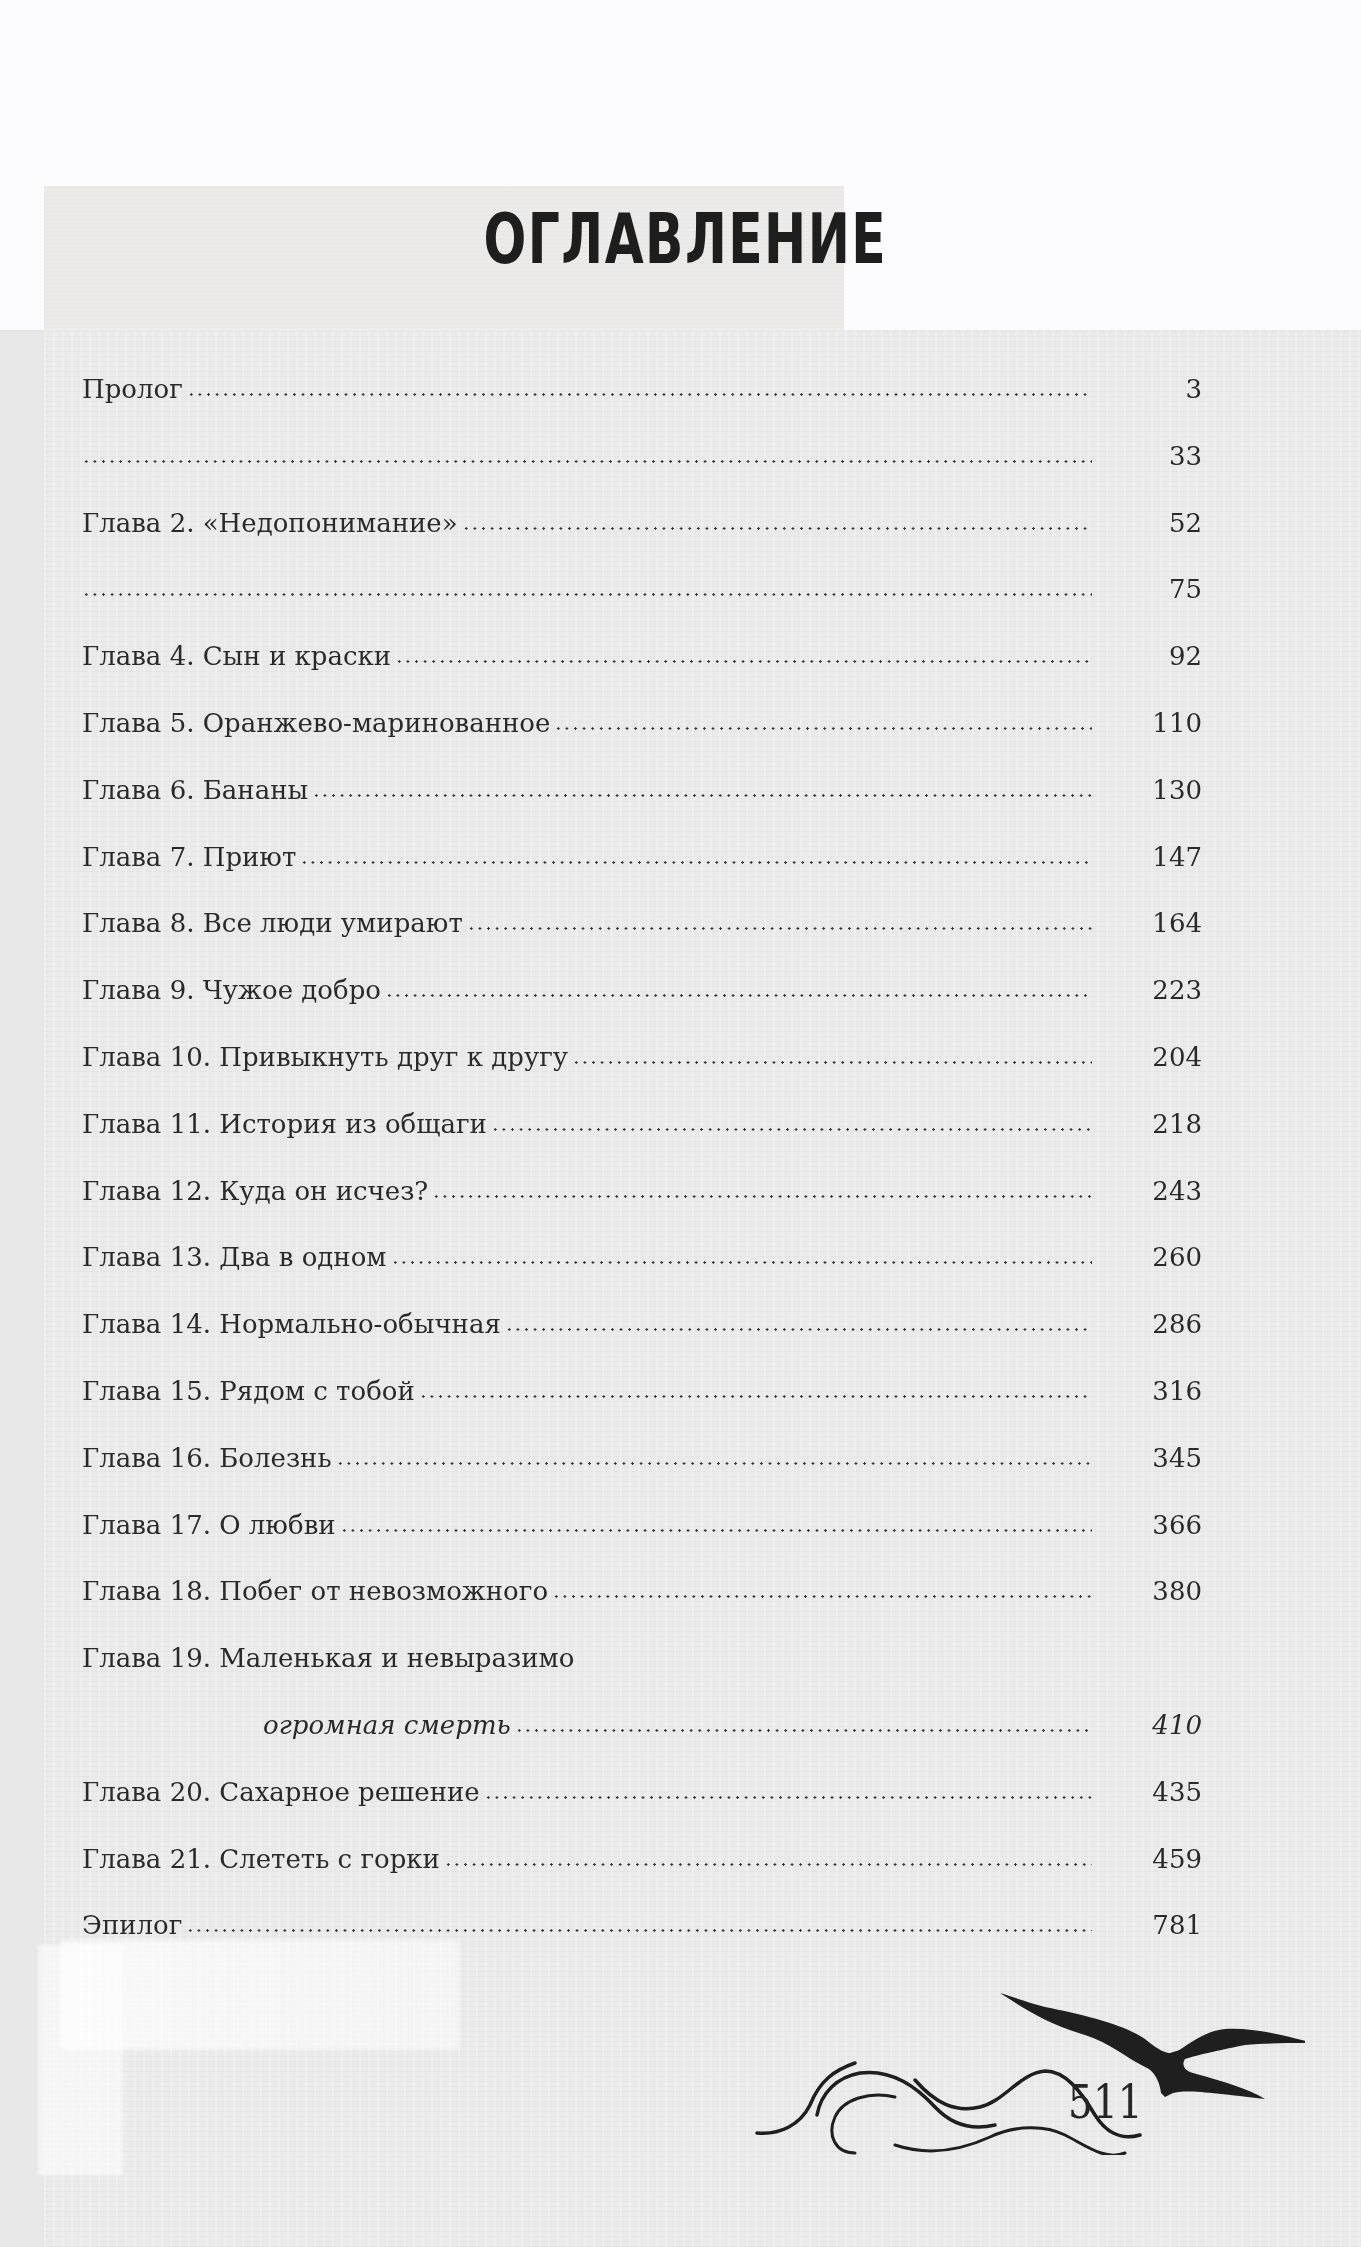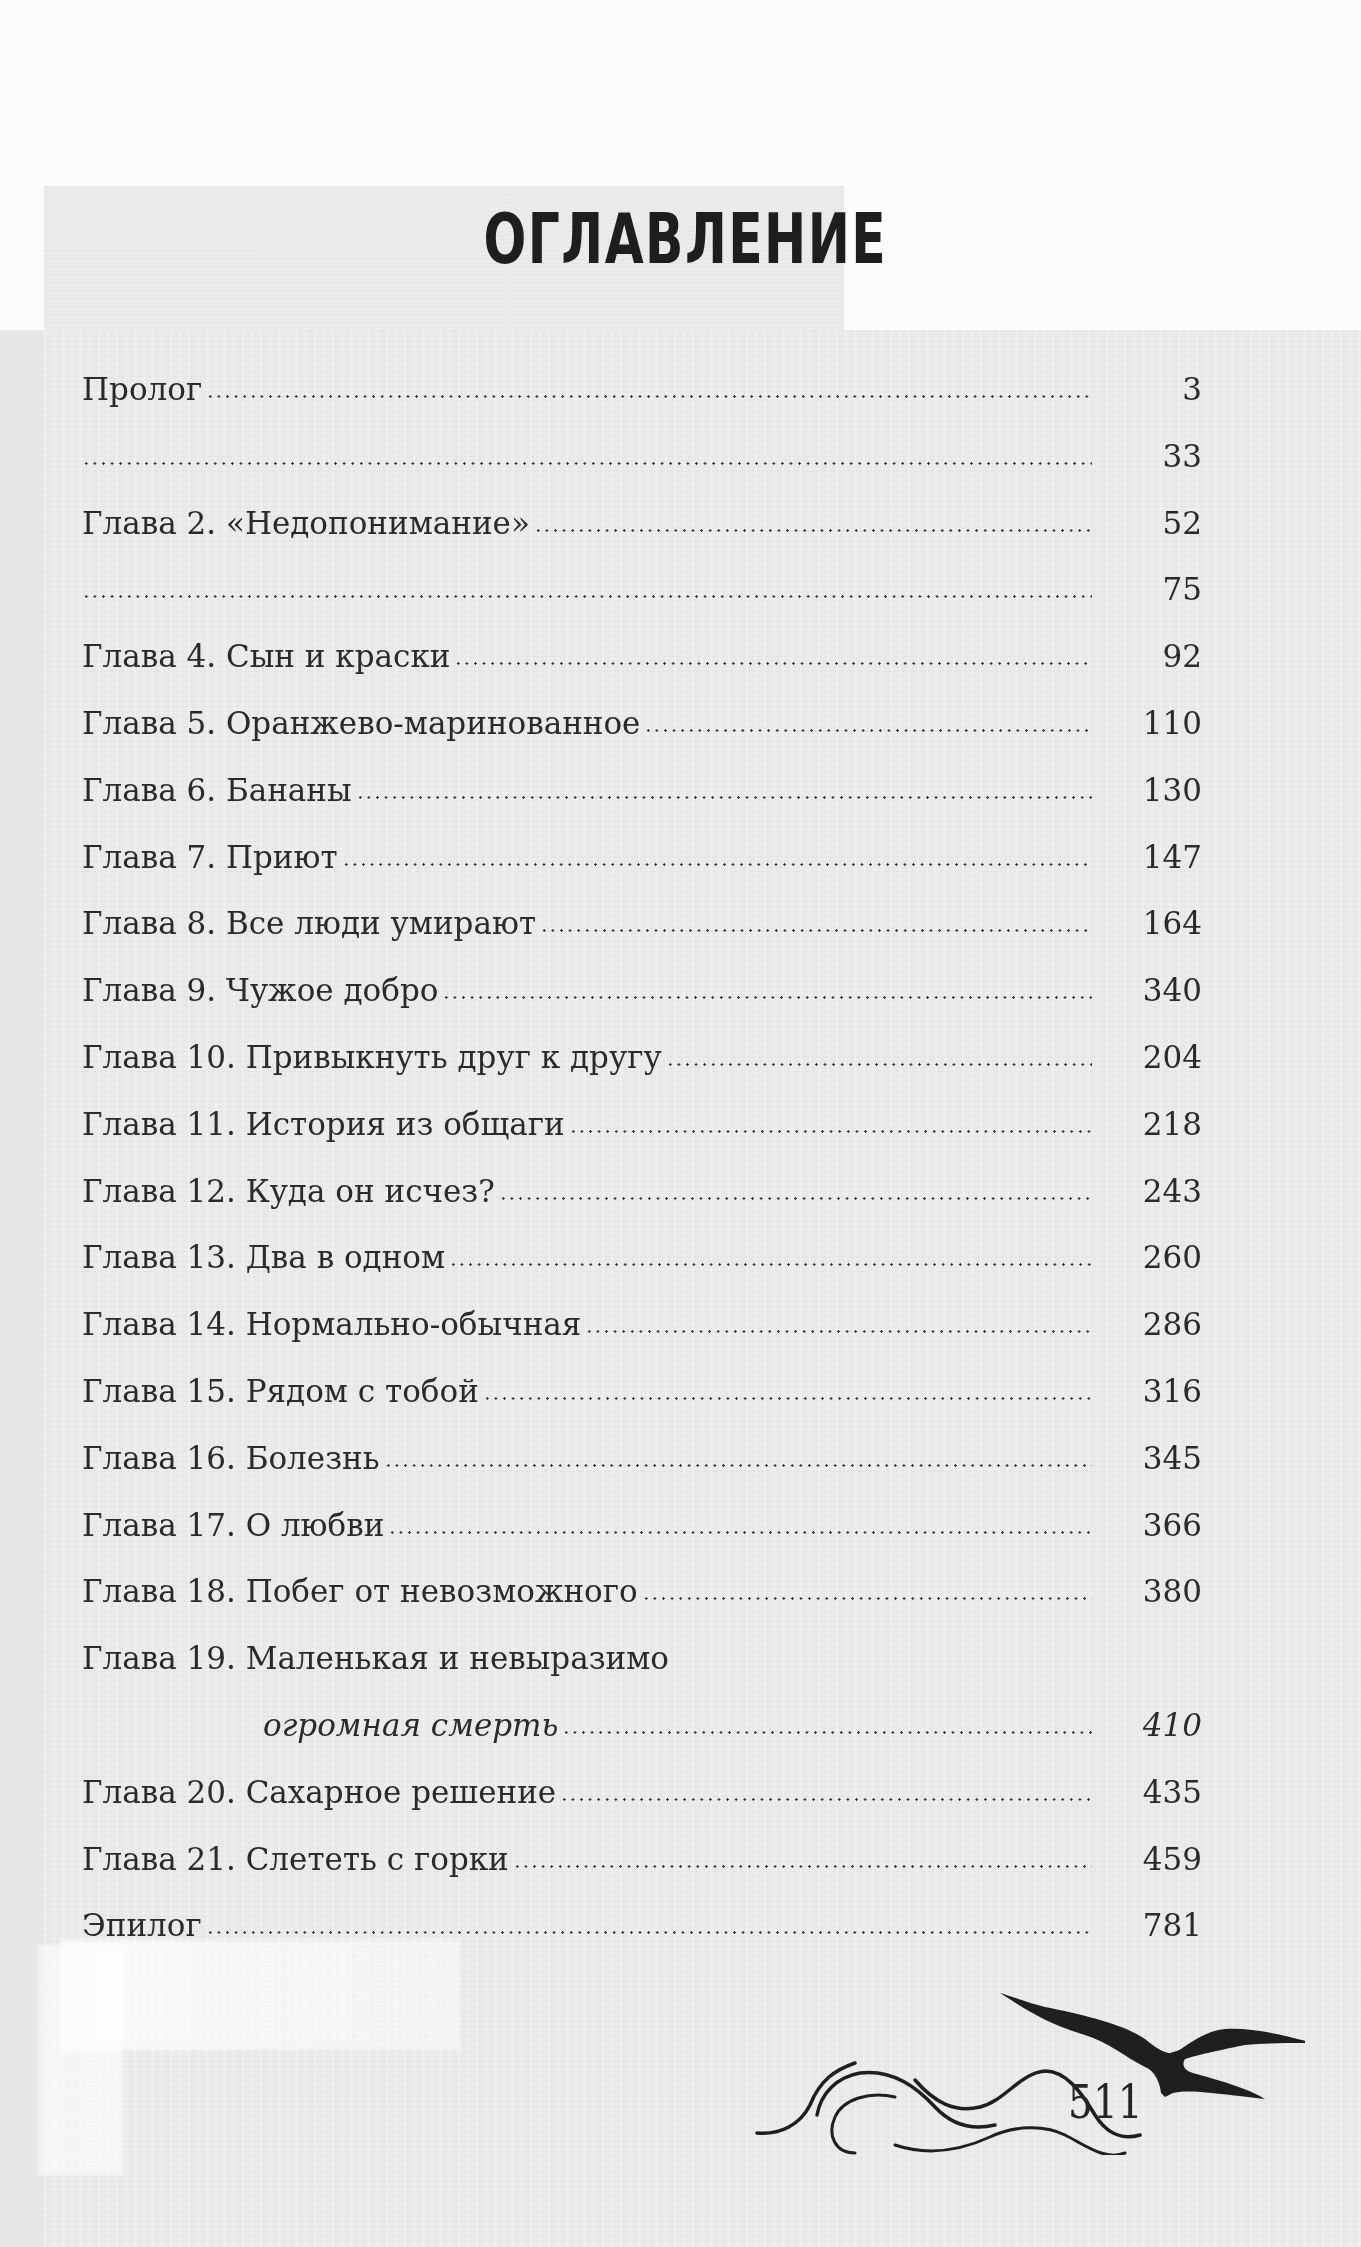--- a/index.html
+++ b/index.html
@@ -87,21 +87,21 @@
     .toc {
       position: absolute;
       left: 82px;
       top: 356px;
       width: 1120px;
     }
     .toc-row {
       display: flex;
       align-items: baseline;
       height: 66.8px;
-      font-size: 31px;
+      font-size: 26px;
       line-height: 66.8px;
       white-space: nowrap;
     }
     .toc-row .label {
       flex: 0 0 auto;
       padding-right: 4px;
     }
     .toc-row .leader {
       flex: 1 1 auto;
       overflow: hidden;
@@ -204,21 +204,21 @@
     <span class="page">147</span>
   </div>
   <div class="toc-row">
     <span class="label">Глава 8. Все люди умирают</span>
     <span class="leader"></span>
     <span class="page">164</span>
   </div>
   <div class="toc-row">
     <span class="label">Глава 9. Чужое добро</span>
     <span class="leader"></span>
-    <span class="page">340</span>
+    <span class="page">223</span>
   </div>
   <div class="toc-row">
     <span class="label">Глава 10. Привыкнуть друг к другу</span>
     <span class="leader"></span>
     <span class="page">204</span>
   </div>
   <div class="toc-row">
     <span class="label">Глава 11. История из общаги</span>
     <span class="leader"></span>
     <span class="page">218</span>

